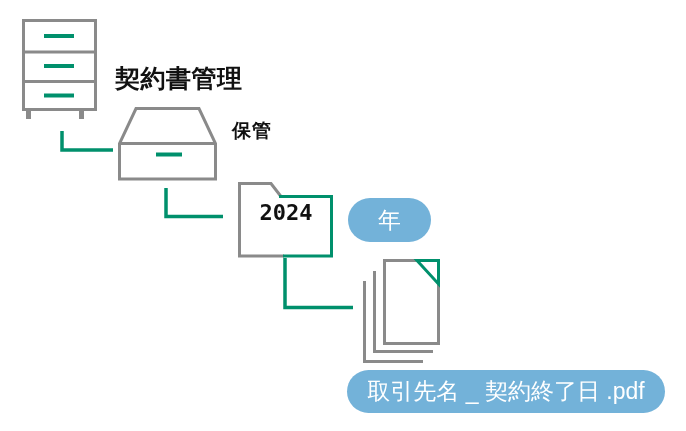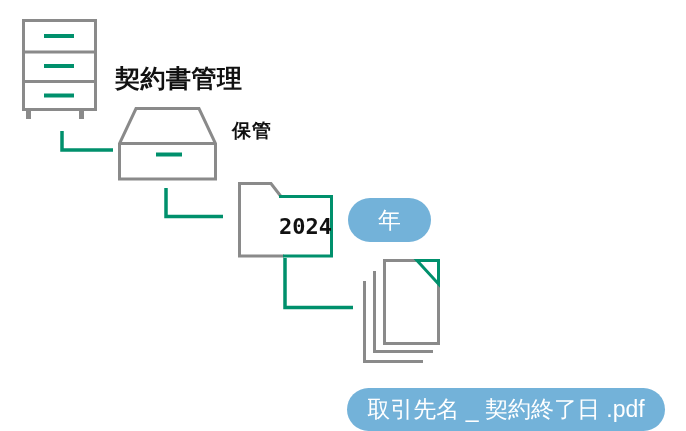--- a/index.html
+++ b/index.html
@@ -15,27 +15,27 @@
   .sn{stroke:var(--green);fill:none;}
   .w3{stroke-width:3;}
   .w35{stroke-width:3.5;}
   .w4{stroke-width:4;}
   .w5{stroke-width:5;}
   .fold{stroke:var(--green);stroke-width:3;fill:#ffffff;stroke-linejoin:miter;}
   
   .label{position:absolute;font-weight:bold;color:var(--label);white-space:nowrap;}
   .cab-label{left:115px;top:54px;font-size:25px;letter-spacing:0.5px;margin-top:8px;}
   .drw-label{left:232px;top:118px;font-size:19px;letter-spacing:1px;}
-  .folder-year{left:239px;top:214px;width:94px;text-align:left;font-size:22px;
-    font-family:"DejaVu Sans Mono","Liberation Mono",monospace;font-weight:bold;letter-spacing:0;padding-left:40px;}
+  .folder-year{left:239px;top:200px;width:94px;text-align:center;font-size:22px;
+    font-family:"DejaVu Sans Mono","Liberation Mono",monospace;font-weight:bold;letter-spacing:0;}
   
   .pill{position:absolute;background:var(--blue);color:var(--pill-text);
     display:flex;align-items:center;justify-content:center;white-space:nowrap;}
   .year-pill{left:348px;top:198px;width:83px;height:44px;border-radius:22px;font-size:23px;}
-  .file-pill{left:347px;top:388px;width:318px;height:43px;border-radius:22px;font-size:23px;}
+  .file-pill{left:347px;top:370px;width:318px;height:43px;border-radius:22px;font-size:23px;}
 </style>
 </head>
 <body>
 
 <div class="stage">
 
   <svg width="686" height="431" viewBox="0 0 686 431">
 
     <g>
       <rect class="sg w3" x="23.5" y="20.5" width="72" height="89"></rect>

